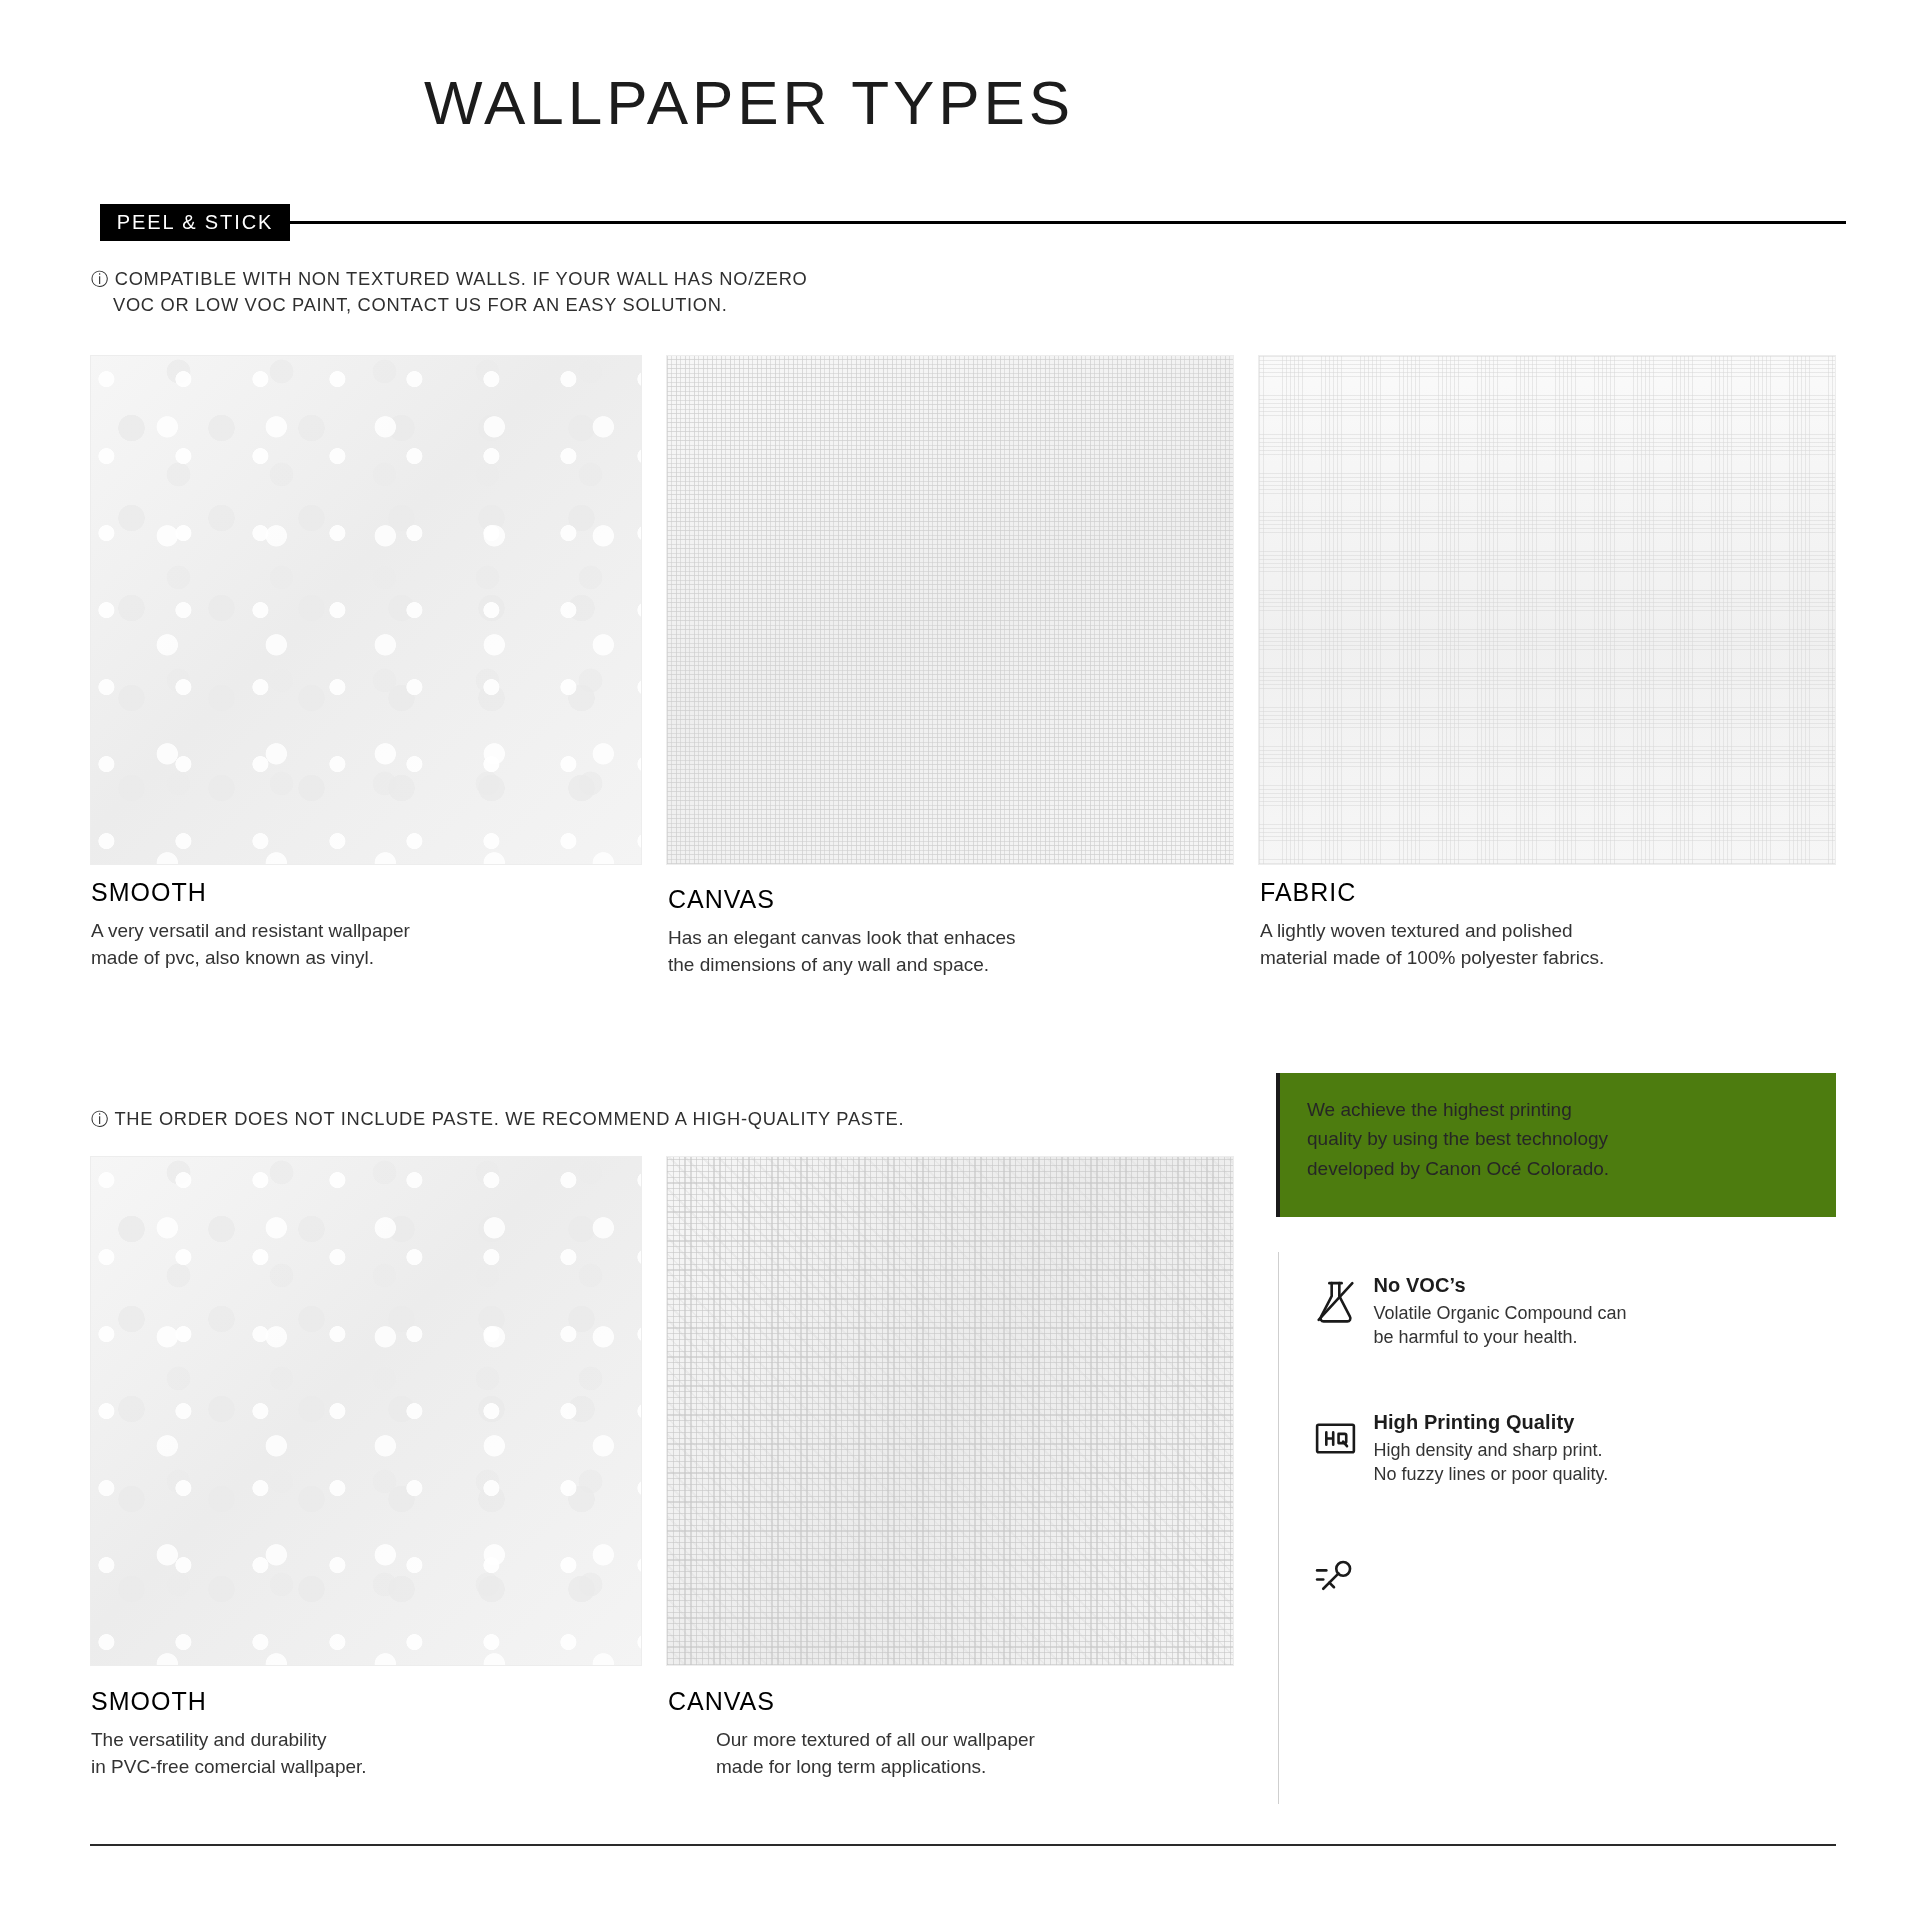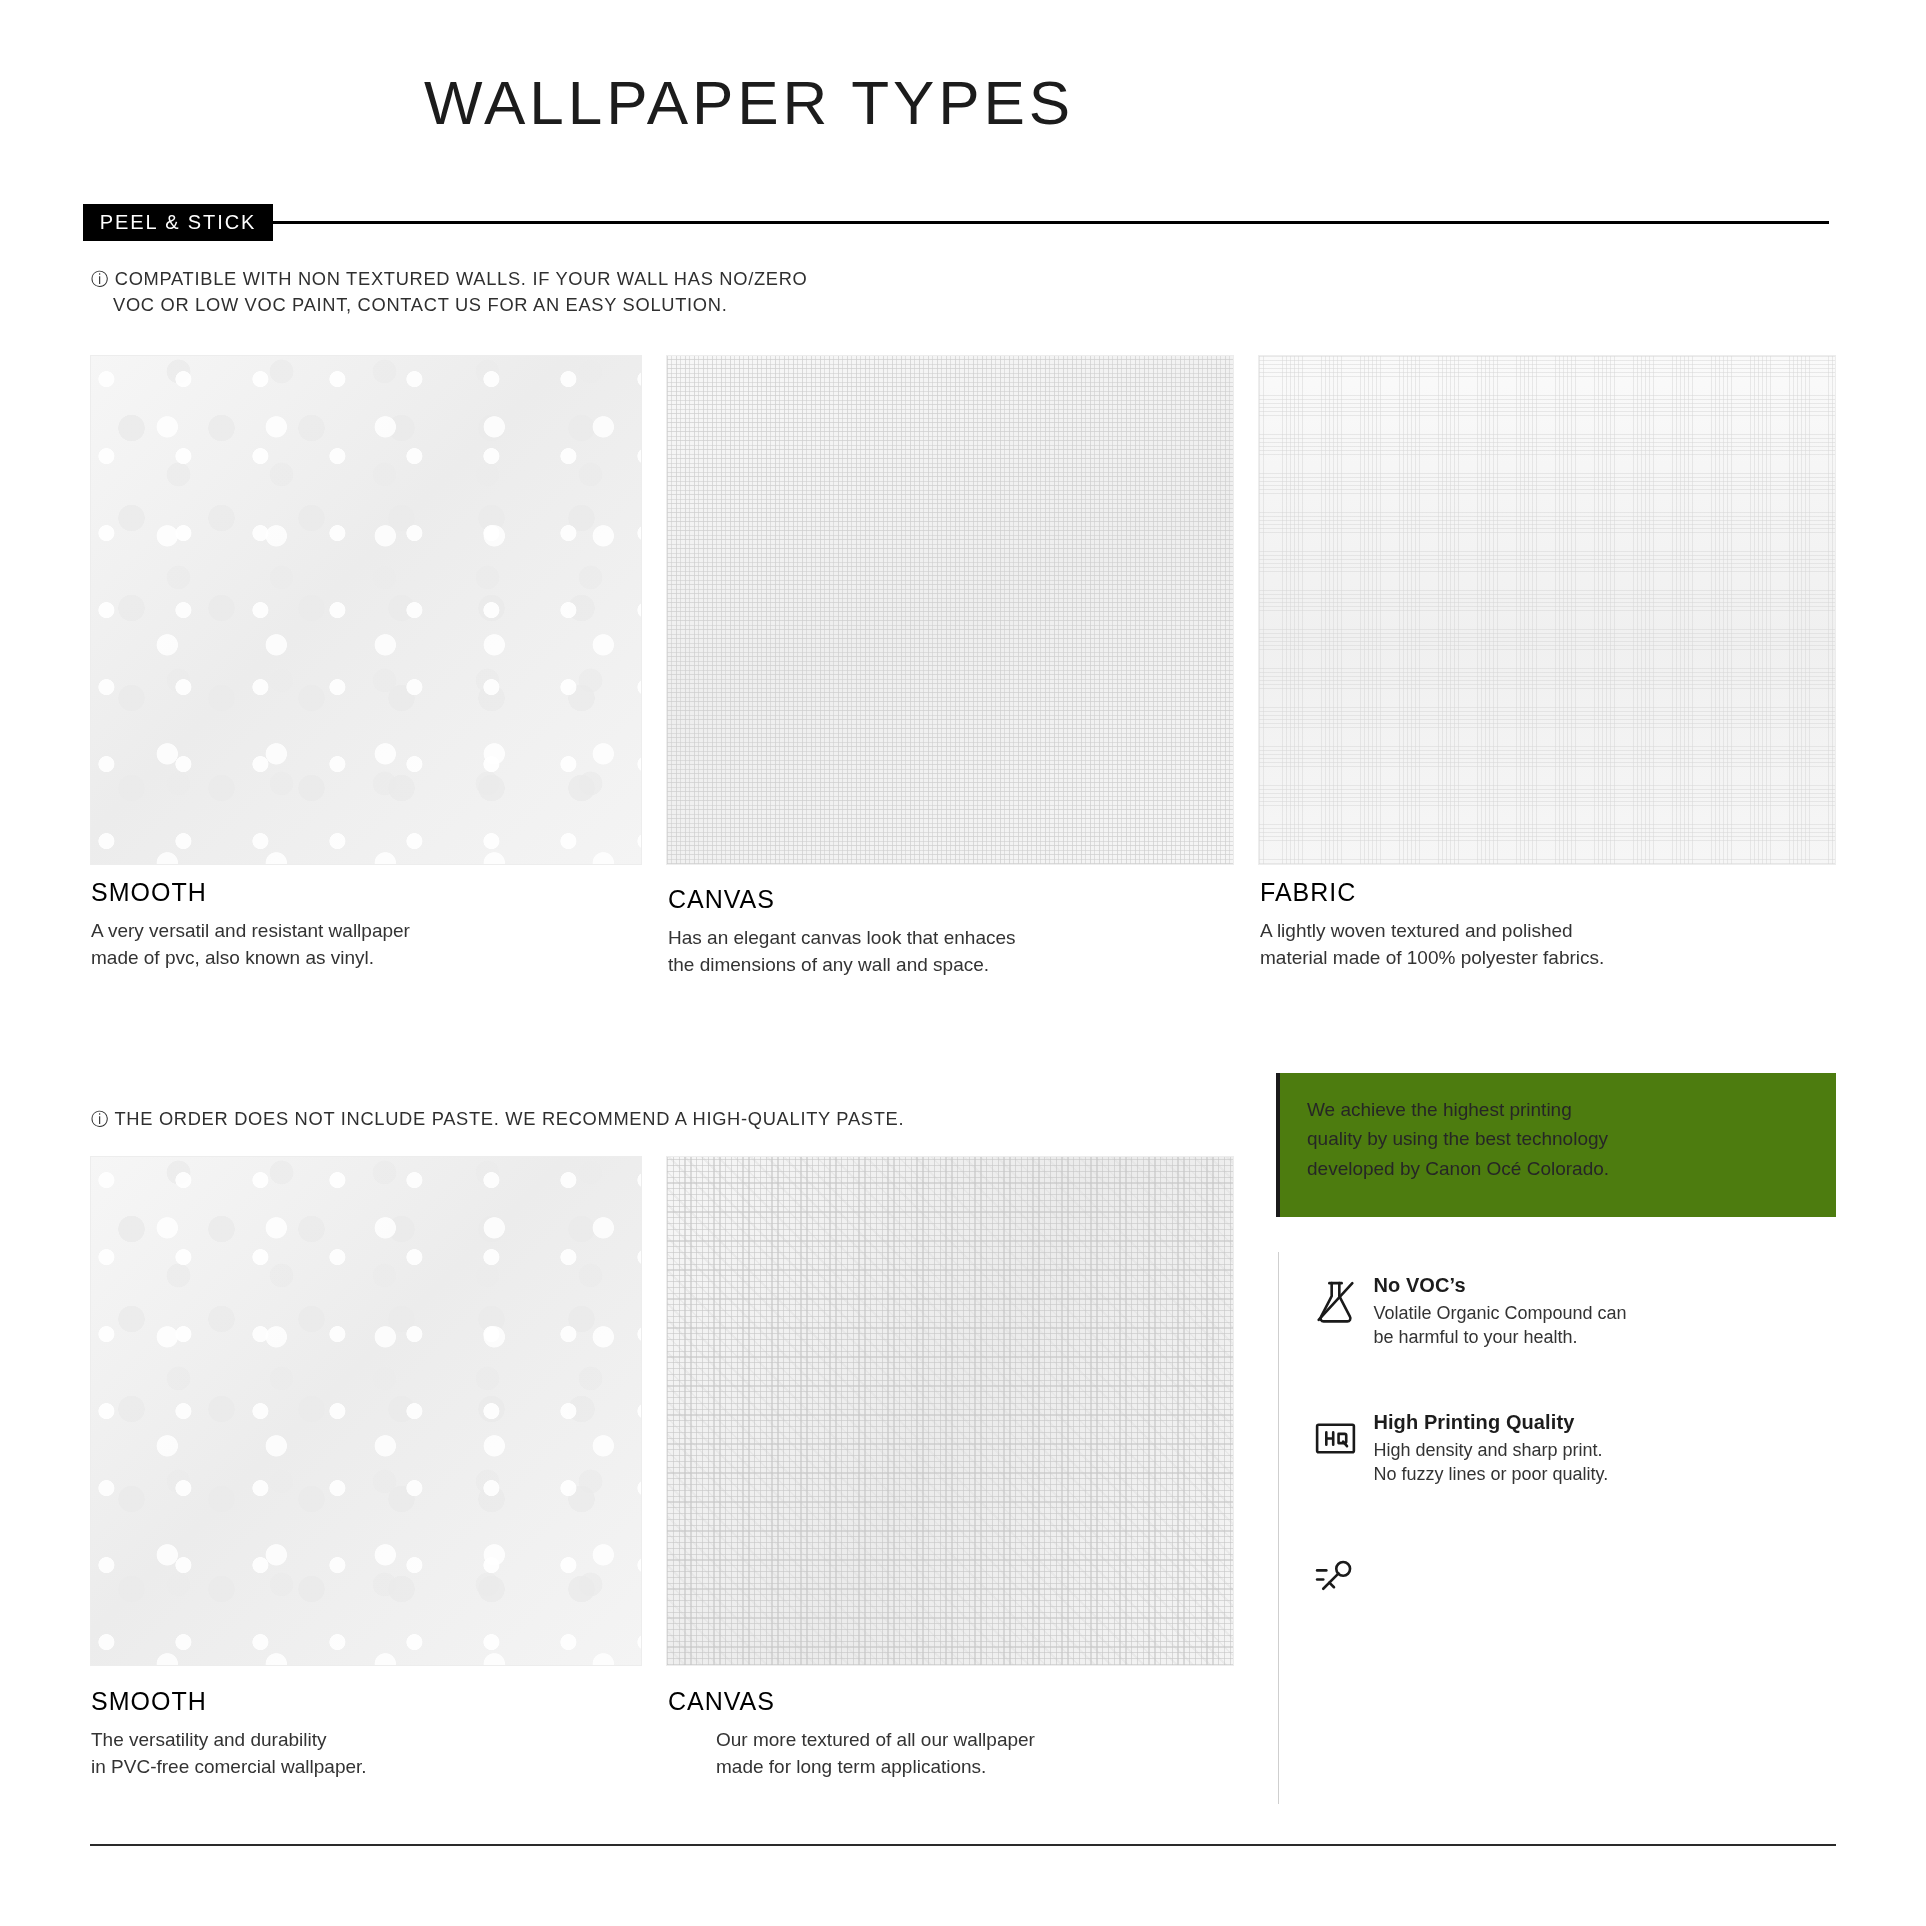--- a/index.html
+++ b/index.html
@@ -174,21 +174,21 @@
     background: #2a2a2a;
   }
 </style>
 </head>
 <body>
 
 <div class="page">
 
   <div class="title">WALLPAPER TYPES</div>
 
-  <div class="section-head" style="left:83px; top:204px; width:1746px;">
+  <div class="section-head" style="left:100px; top:204px; width:1746px;">
     <div class="section-tag">PEEL &amp; STICK</div>
     <div class="section-rule" style="flex:1;"></div>
   </div>
 
   <div class="note" style="left:91px; top:266px; width:1091px;">
     <span class="info">ⓘ</span>
     <span>COMPATIBLE WITH NON TEXTURED WALLS. IF YOUR WALL HAS NO/ZERO</span><br>
     <span style="display:inline-block; margin-left:22px;text-align:right;">VOC OR LOW VOC PAINT, CONTACT US FOR AN EASY SOLUTION.</span>
   </div>
 

